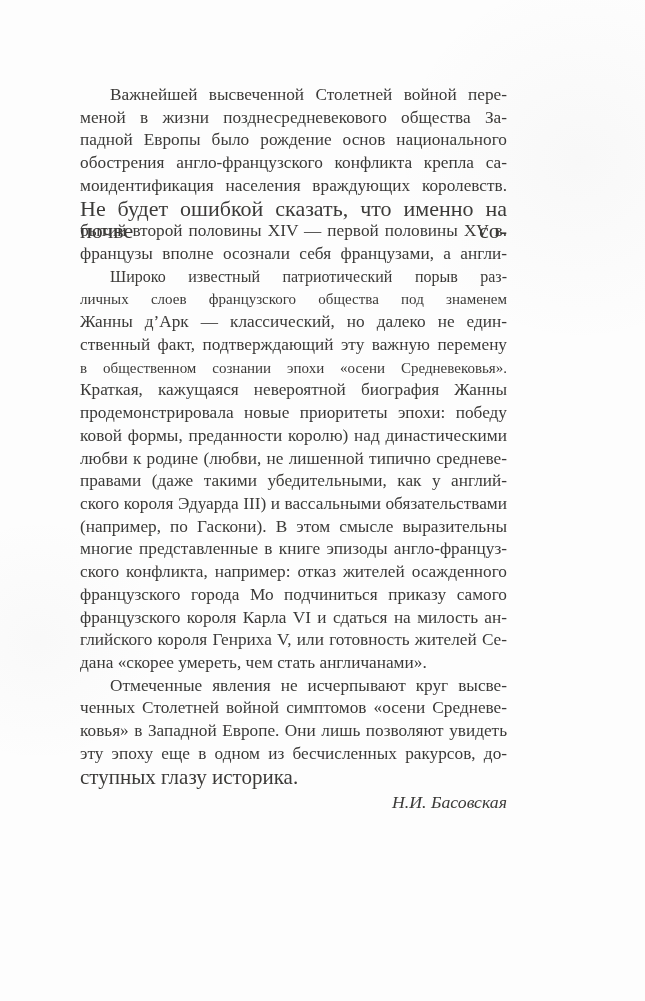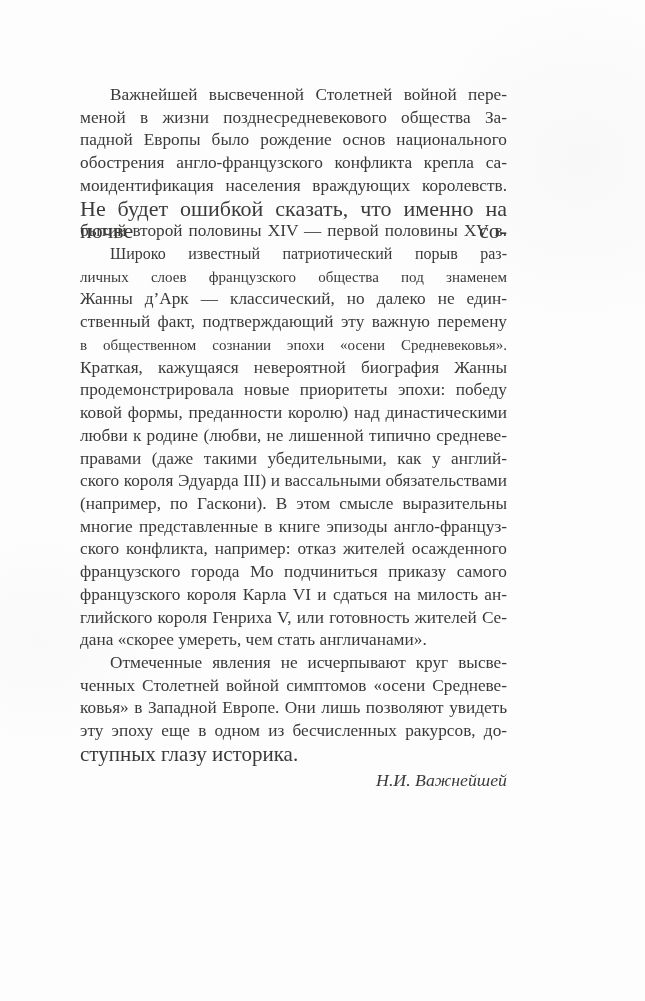--- a/index.html
+++ b/index.html
@@ -52,20 +52,21 @@
 <div class="page">
   <div class="text-block">
     <div id="paragraphs">
         <div class="line indent" style="font-size: 17.25px;">Важнейшей высвеченной Столетней войной пере-</div>
         <div class="line" style="font-size: 17.25px;">меной в жизни позднесредневекового общества За-</div>
         <div class="line" style="font-size: 17.25px;">падной Европы было рождение основ национального</div>
         <div class="line" style="font-size: 17.25px;">обострения англо-французского конфликта крепла са-</div>
         <div class="line" style="font-size: 17.25px;">моидентификация населения враждующих королевств.</div>
         <div class="line" style="font-size: 22px;">Не будет ошибкой сказать, что именно на почве со-</div>
         <div class="line" style="font-size: 17.25px;">бытий второй половины XIV — первой половины XV в.</div>
+        <div class="line" style="font-size: 17.25px;">французы вполне осознали себя французами, а англи-</div>
         <div class="line indent" style="font-size: 16px;">Широко известный патриотический порыв раз-</div>
         <div class="line" style="font-size: 15px;">личных слоев французского общества под знаменем</div>
         <div class="line" style="font-size: 17.25px;">Жанны д’Арк — классический, но далеко не един-</div>
         <div class="line" style="font-size: 17.25px;">ственный факт, подтверждающий эту важную перемену</div>
         <div class="line" style="font-size: 15px;">в общественном сознании эпохи «осени Средневековья».</div>
         <div class="line" style="font-size: 17.25px;">Краткая, кажущаяся невероятной биография Жанны</div>
         <div class="line" style="font-size: 17.25px;">продемонстрировала новые приоритеты эпохи: победу</div>
         <div class="line" style="font-size: 17.25px;">ковой формы, преданности королю) над династическими</div>
         <div class="line" style="font-size: 17.25px;">любви к родине (любви, не лишенной типично средневе-</div>
         <div class="line" style="font-size: 17.25px;">правами (даже такими убедительными, как у англий-</div>
@@ -76,15 +77,15 @@
         <div class="line" style="font-size: 17.25px;">французского города Мо подчиниться приказу самого</div>
         <div class="line" style="font-size: 17.25px;">французского короля Карла VI и сдаться на милость ан-</div>
         <div class="line" style="font-size: 17.25px;">глийского короля Генриха V, или готовность жителей Се-</div>
         <div class="line last" style="font-size: 17.25px;">дана «скорее умереть, чем стать англичанами».</div>
         <div class="line indent" style="font-size: 17.25px;">Отмеченные явления не исчерпывают круг высве-</div>
         <div class="line" style="font-size: 17.25px;">ченных Столетней войной симптомов «осени Средневе-</div>
         <div class="line" style="font-size: 17.25px;">ковья» в Западной Европе. Они лишь позволяют увидеть</div>
         <div class="line" style="font-size: 17.25px;">эту эпоху еще в одном из бесчисленных ракурсов, до-</div>
         <div class="line last" style="font-size: 21px;">ступных глазу историка.</div>
       </div>
-    <div class="signature" style="font-size: 17.75px;">Н.И. Важнейшей</div>
+    <div class="signature" style="font-size: 17.75px;">Н.И. Басовская</div>
   </div>
 </div>
 
 </body></html>

